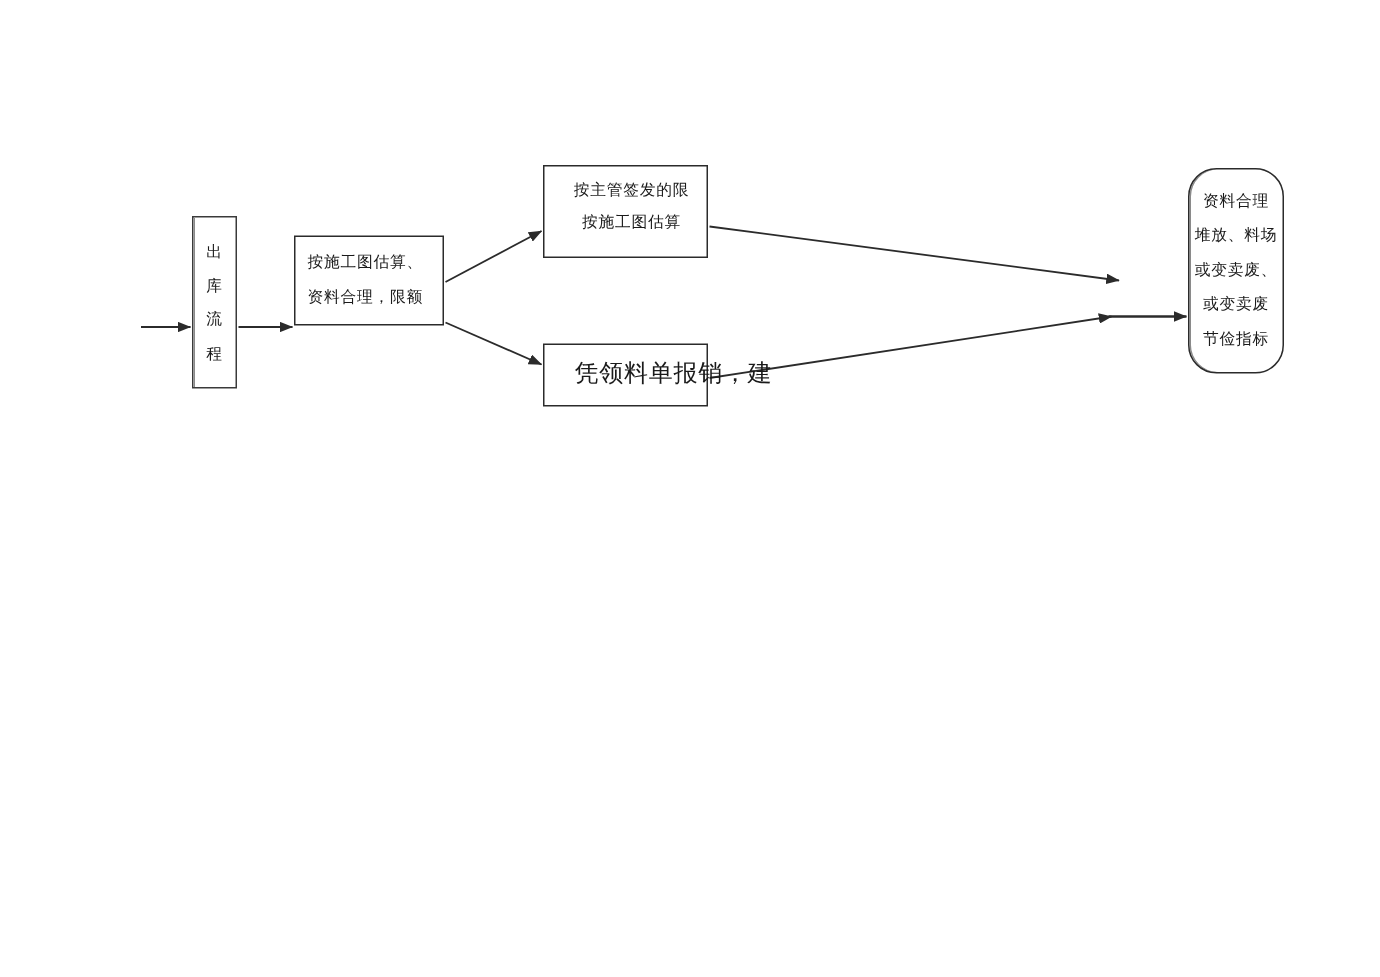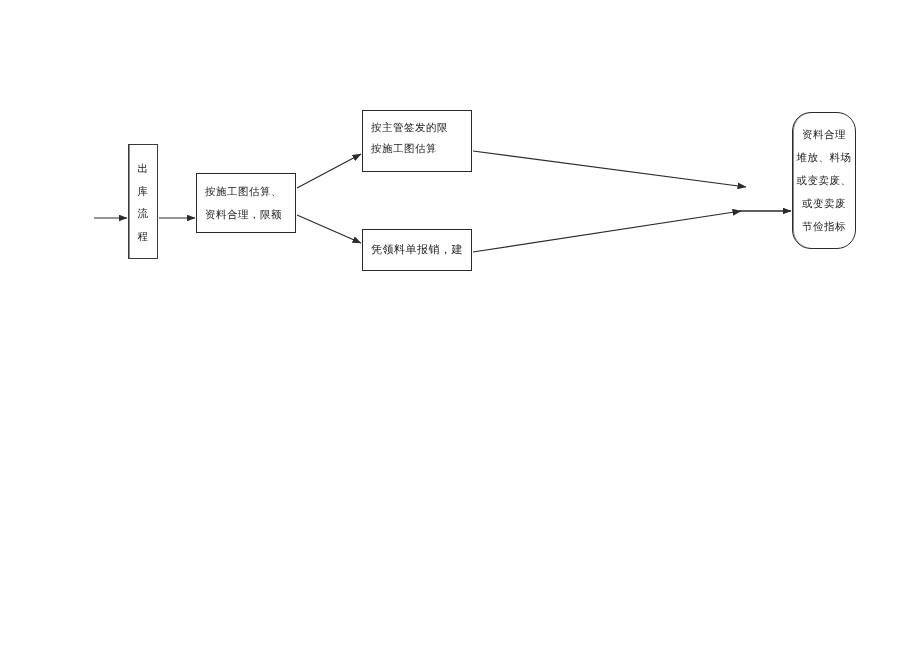--- a/index.html
+++ b/index.html
@@ -55,52 +55,52 @@
     box-shadow: 1px 0 0 #8a8a8a inset;
     justify-content: space-evenly;
     padding: 6px 0 4px 0;
     font-size: 10.5px;
   }
   #node-warehouse-process .ln { text-align: center; }
 
   
   #node-estimate {
     left: 196px;
-    top: 173px;
+    top: 157px;
     width: 100px;
     height: 60px;
     justify-content: space-around;
     padding: 6px 0;
     font-size: 10.5px;
     align-items: flex-start;
     padding-left: 8px;
   }
 
   
   #node-quota-requisition {
     left: 362px;
     top: 110px;
     width: 110px;
     height: 62px;
     justify-content: space-around;
-    align-items: flex-start;
+    align-items: center;
     padding: 6px 0 12px 8px;
     font-size: 10.5px;
   }
 
   
   #node-reimburse {
     left: 362px;
     top: 229px;
     width: 110px;
     height: 42px;
     justify-content: center;
     align-items: flex-start;
-    padding-left: 8px;
-    font-size: 11px;
+    padding-left: 20px;
+    font-size: 16px;
   }
 
   
   #node-material-management {
     left: 792px;
     top: 112px;
     width: 64px;
     height: 137px;
     justify-content: space-evenly;
     padding: 4px 0;

